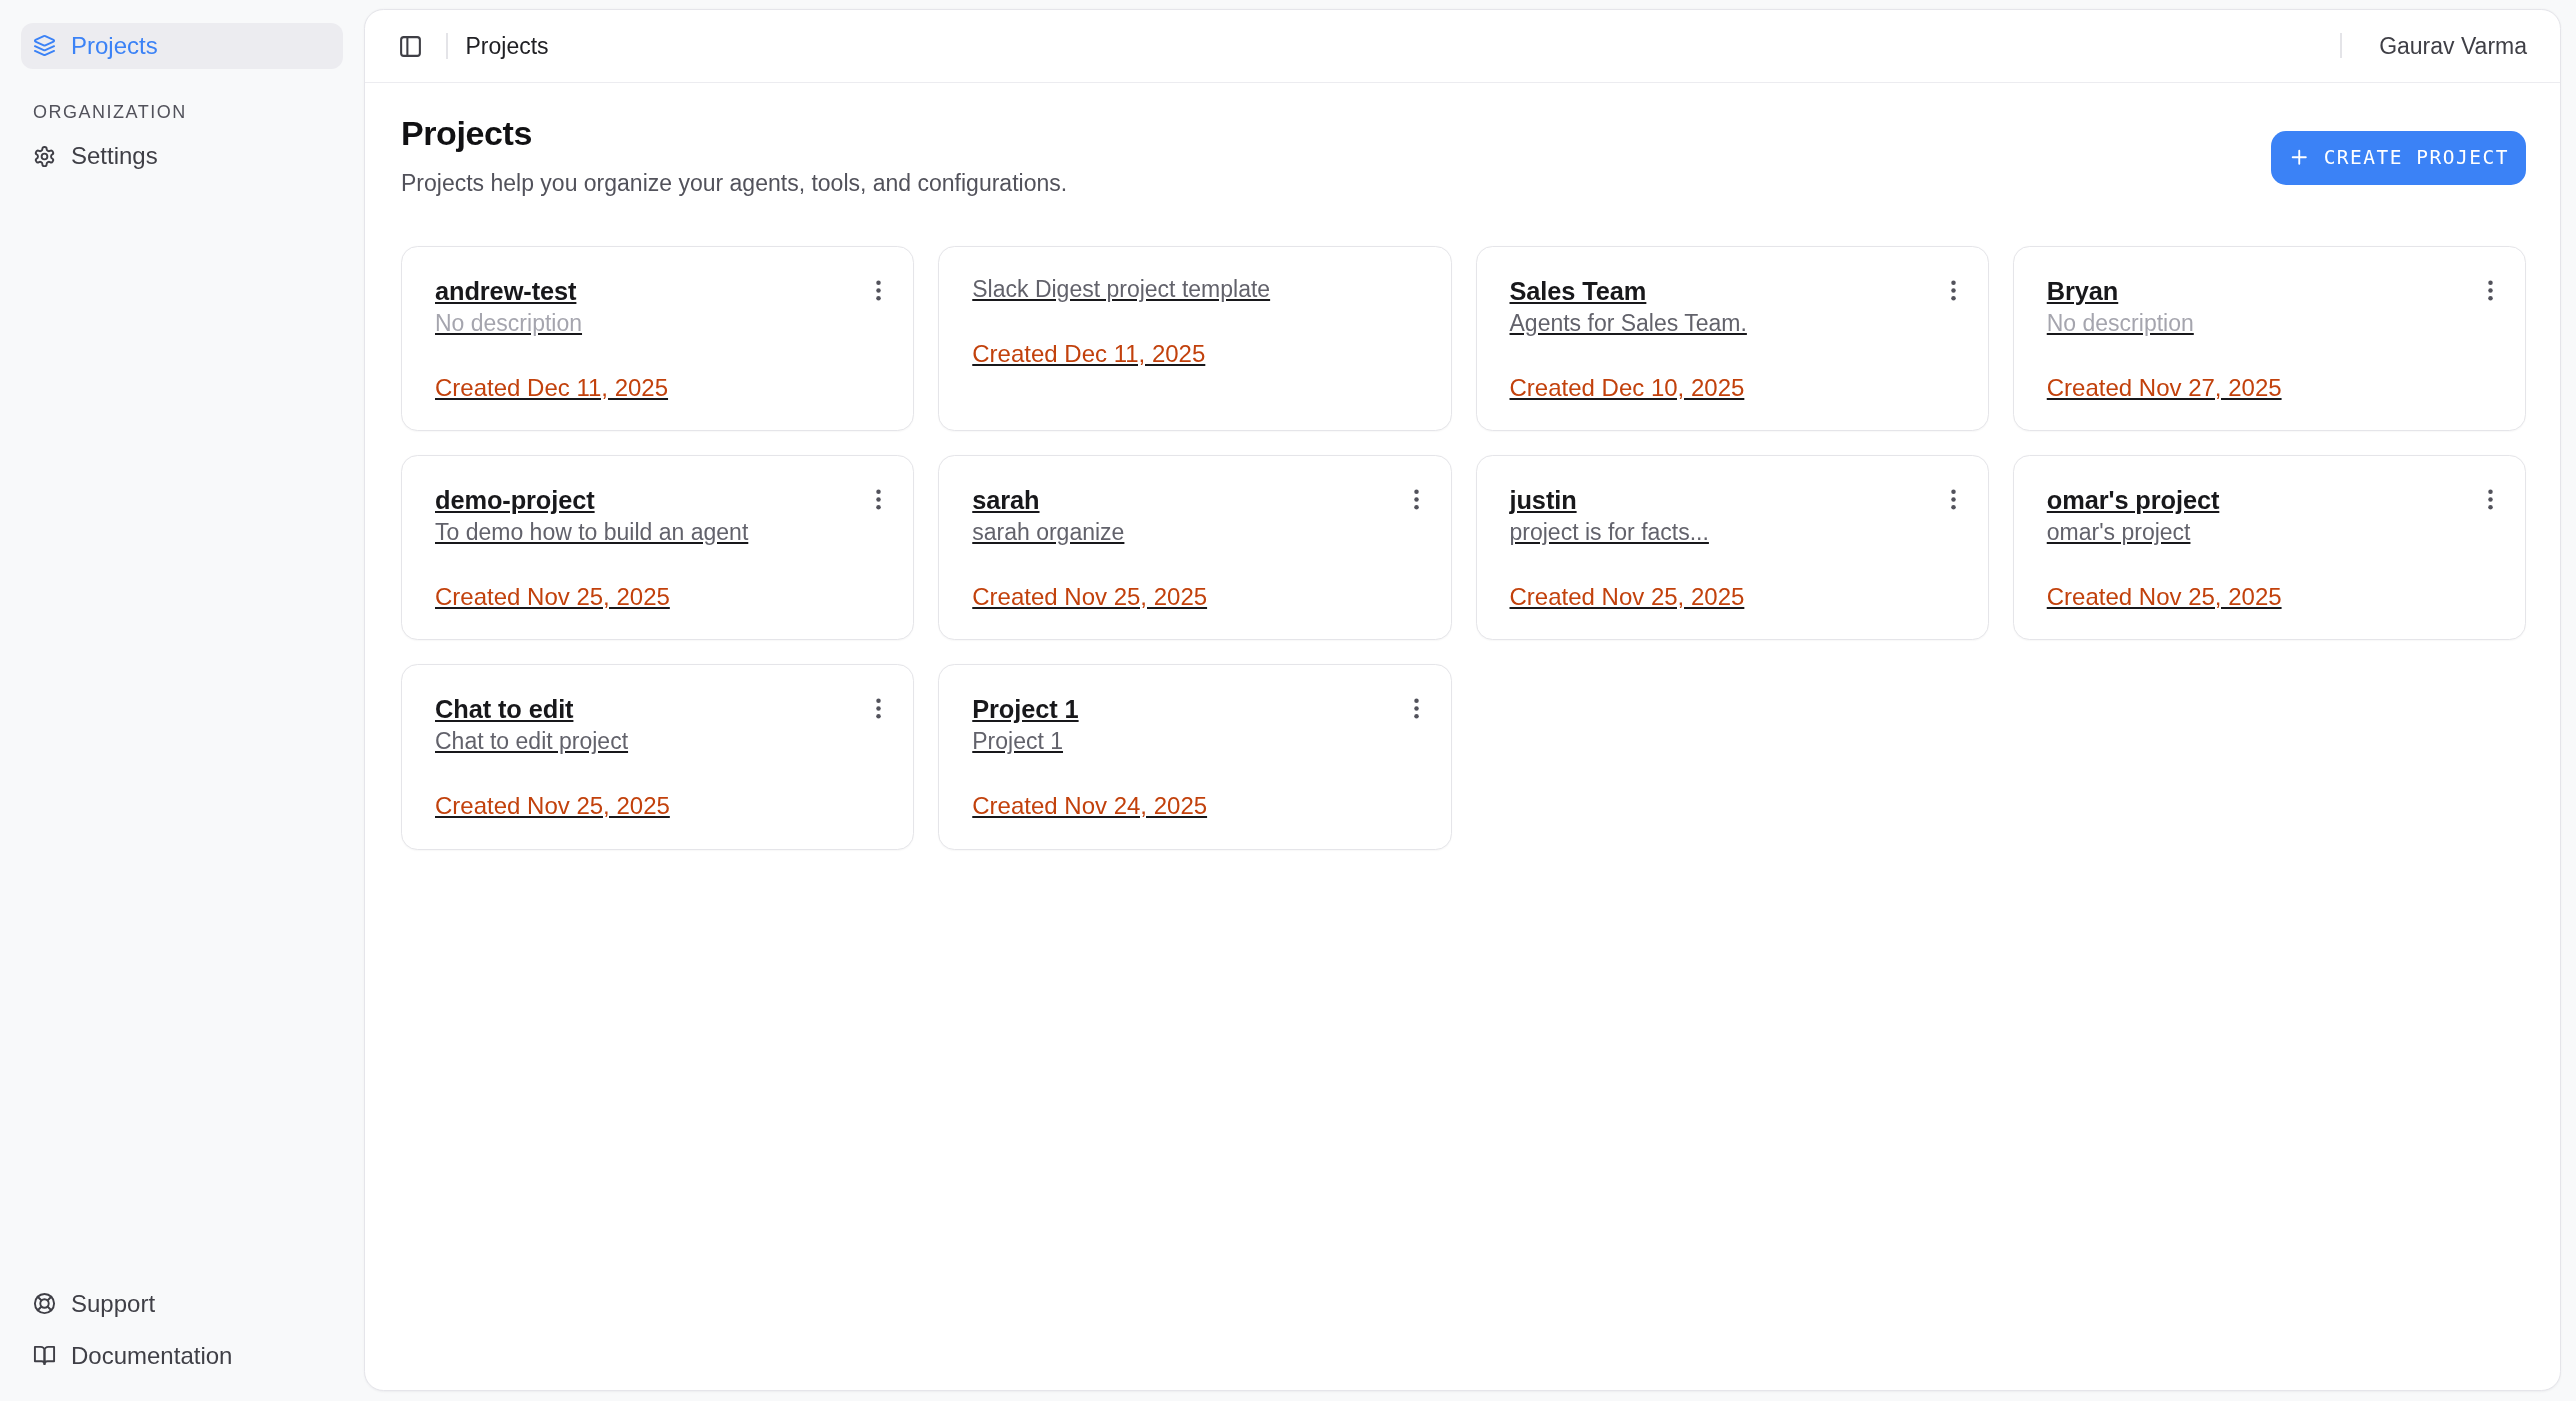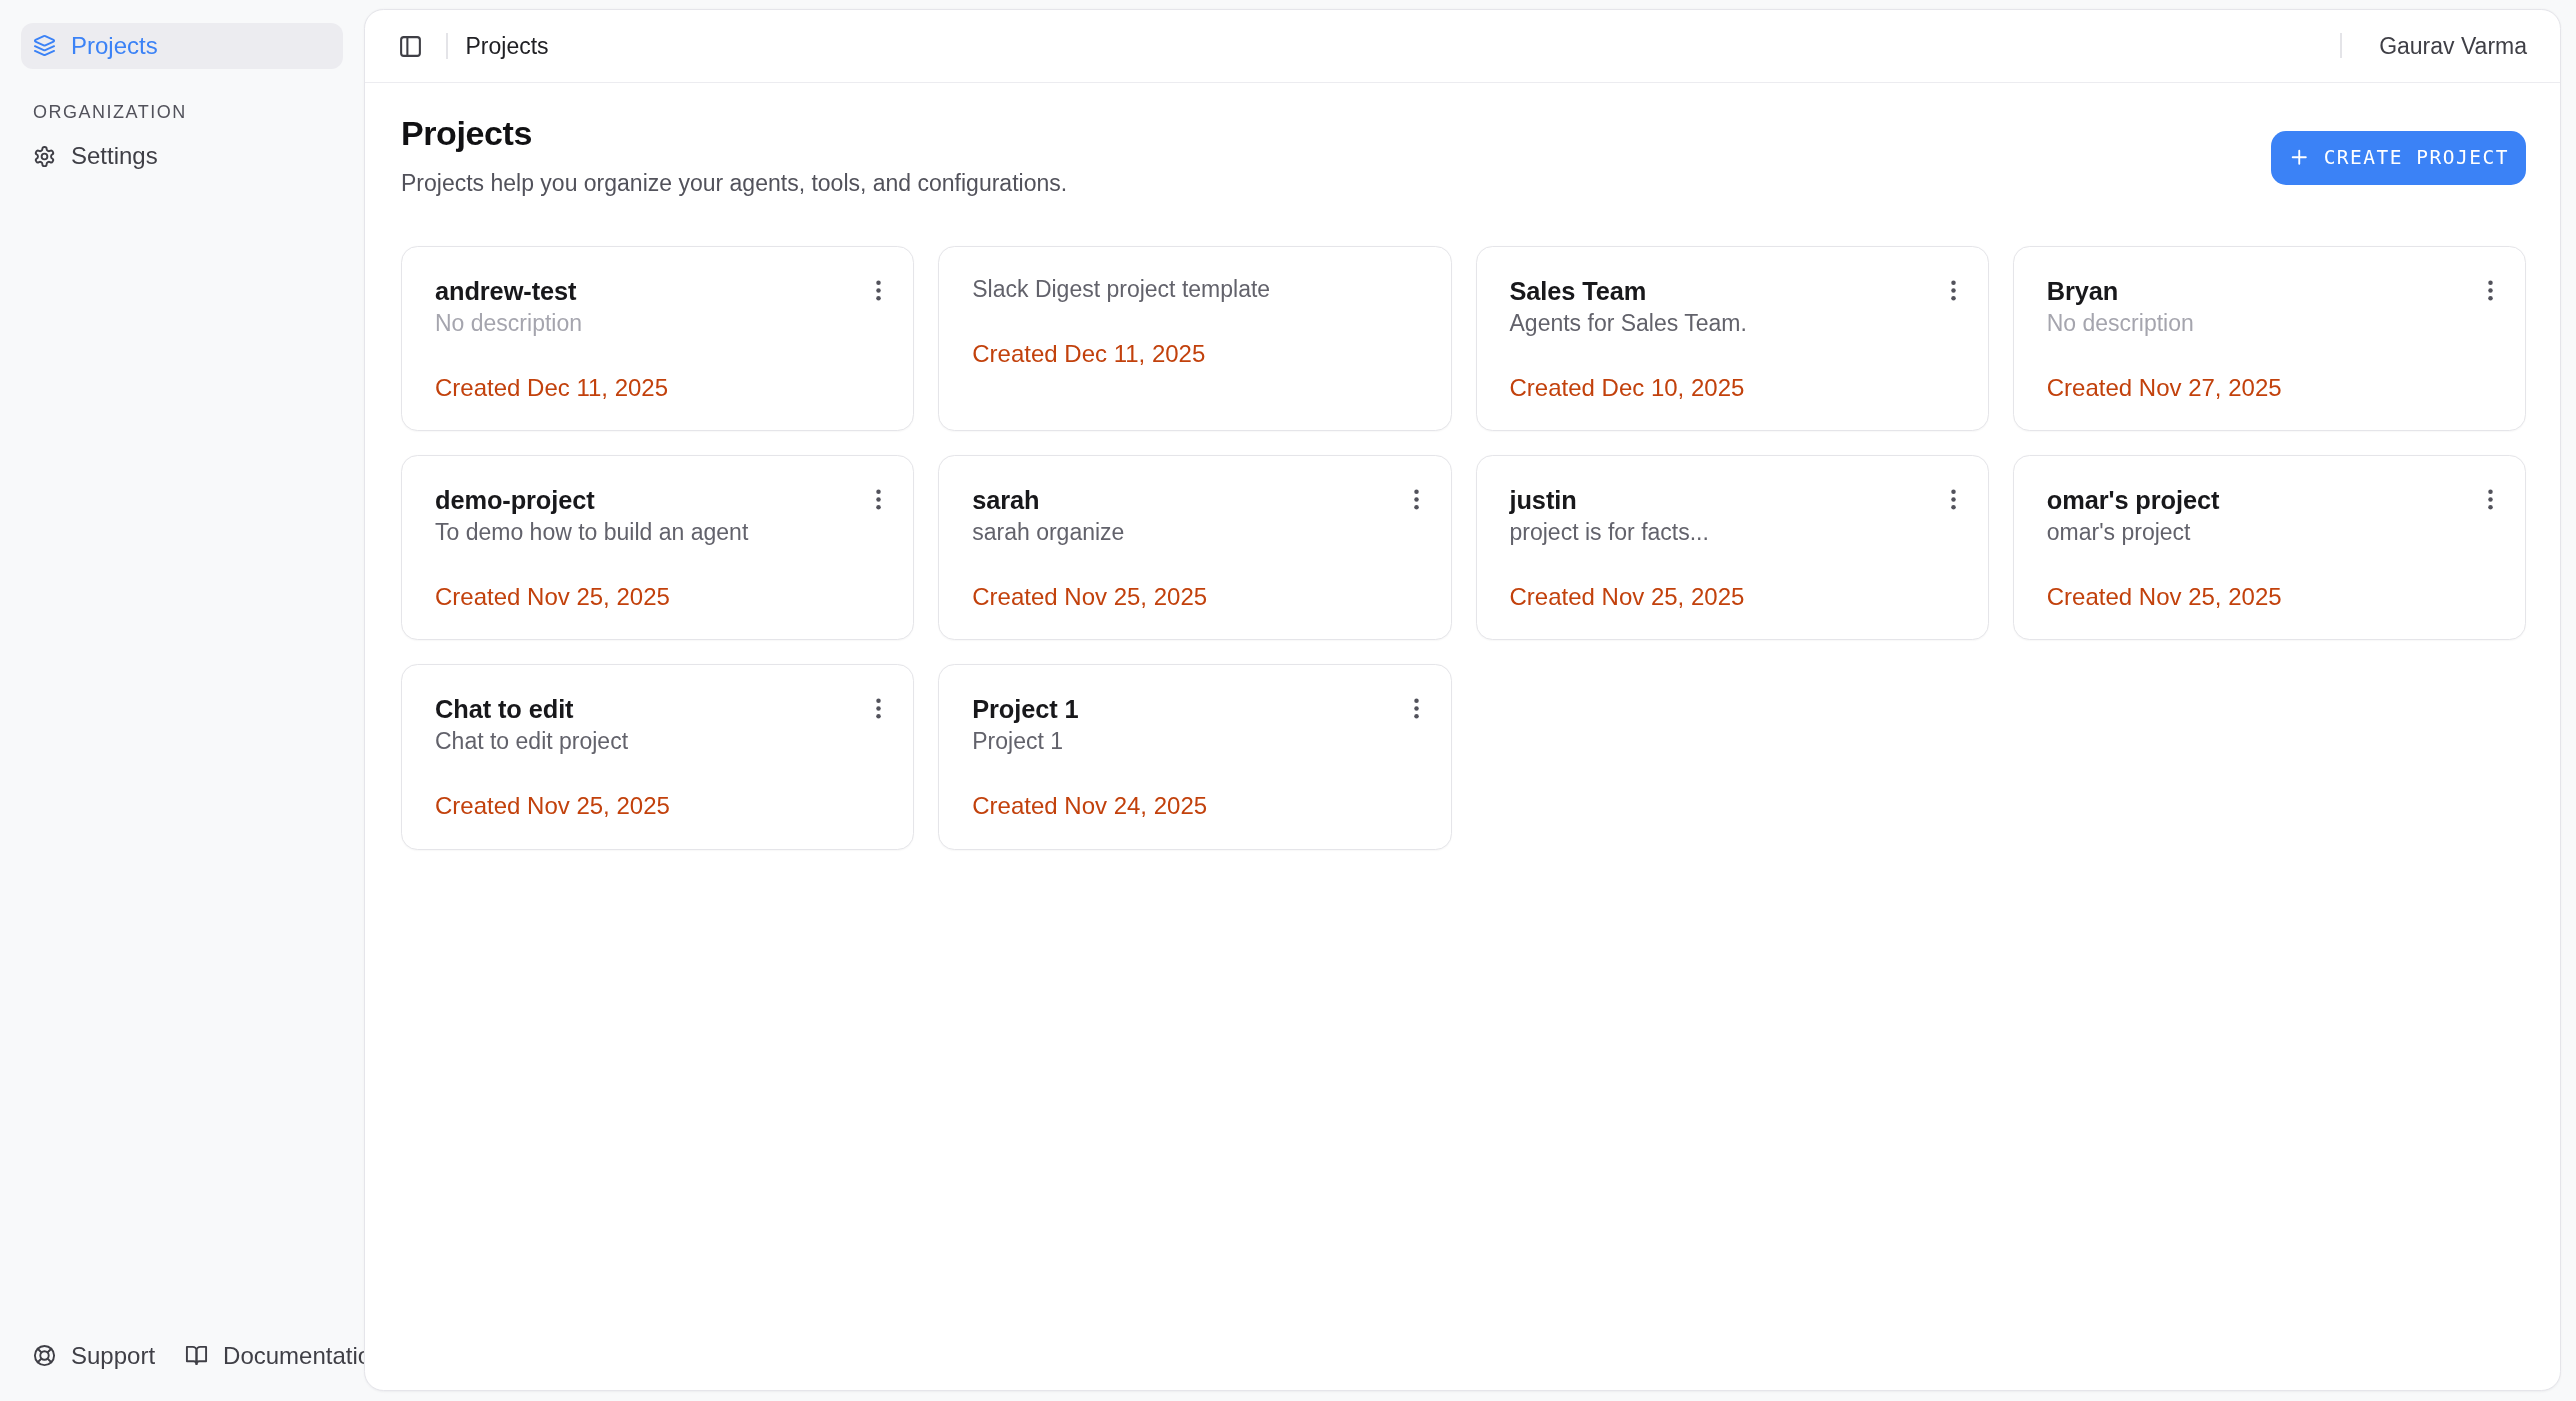--- a/index.html
+++ b/index.html
@@ -25,21 +25,21 @@
   }
   .nav-item .nav-icon { width:23px; height:23px; color:#3f3f46; flex:none; }
   .nav-item.active { background:#ececf0; color:#3b82f6; font-weight:500; }
   .nav-item.active .nav-icon { color:#3b82f6; }
 
   .section-label {
     margin:33px 0 10.5px 12px;
     font-family:Liberation Sans, sans-serif;
     font-size:18px; letter-spacing:1.5px; color:#52525b; font-weight:500;
   }
-  .sidebar-footer { margin-top:auto; display:flex; flex-direction:row; gap:6px; }
+  .sidebar-footer { margin-top:auto; display:flex; flex-direction:column; gap:6px; }
 
   
   .main {
     flex:1; margin:9px 15px 10.5px 0;
     background:#ffffff;
     border:1.1px solid #e5e5ea;
     border-radius:19.5px;
     box-shadow:0 0.7px 2.2px rgba(16,24,40,.05);
     display:flex; flex-direction:column; overflow:hidden;
   }
@@ -81,20 +81,21 @@
     margin-top:49px;
     display:grid; grid-template-columns:repeat(4,1fr); gap:24px;
   }
   .card {
     background:#fff;
     border:1.1px solid #e5e5e9;
     border-radius:16.5px;
     padding:27px 18px 30px 33px;
     box-shadow:0 0.7px 1.5px rgba(16,24,40,.03);
     cursor:pointer;
+    text-decoration:underline;
   }
   .card-head { display:flex; align-items:flex-start; justify-content:space-between; }
   .card-title { font-size:25.4px; font-weight:600; color:#18181b; letter-spacing:-0.1px; line-height:34px; }
   .kebab-btn {
     width:33px; height:33px; border:none; background:transparent; cursor:pointer;
     display:flex; align-items:center; justify-content:center; color:#52525b; border-radius:6px;
   }
   .kebab-btn svg { width:27px; height:27px; }
   .card-desc { font-size:23px; line-height:30px; color:#62626b; }
   .card-desc.muted { color:#a5a5ae; }

